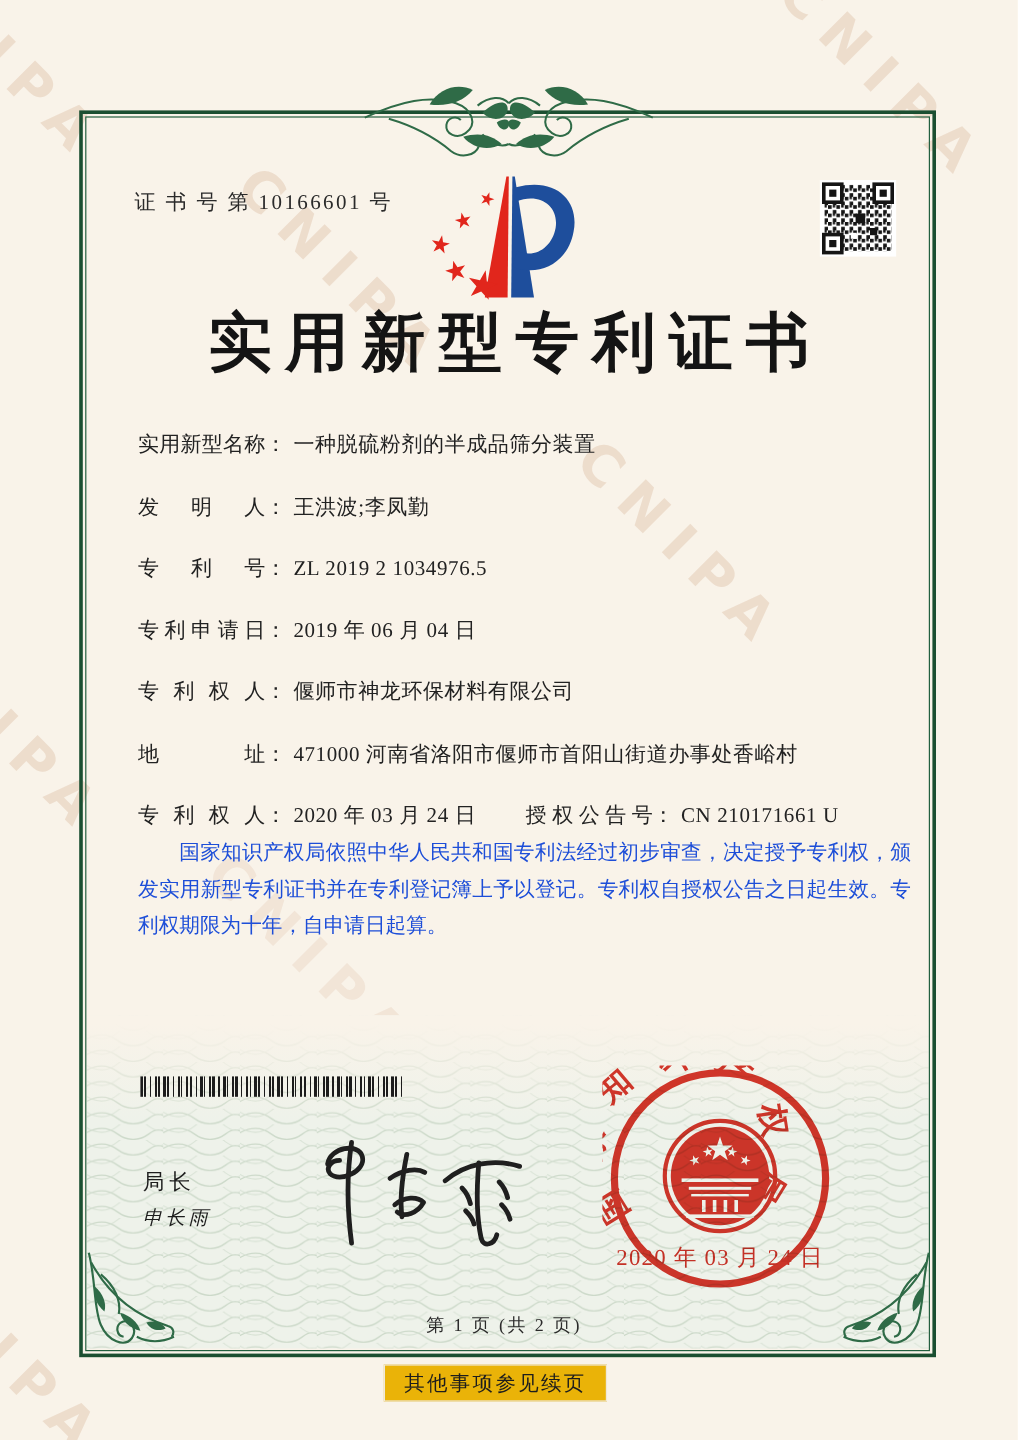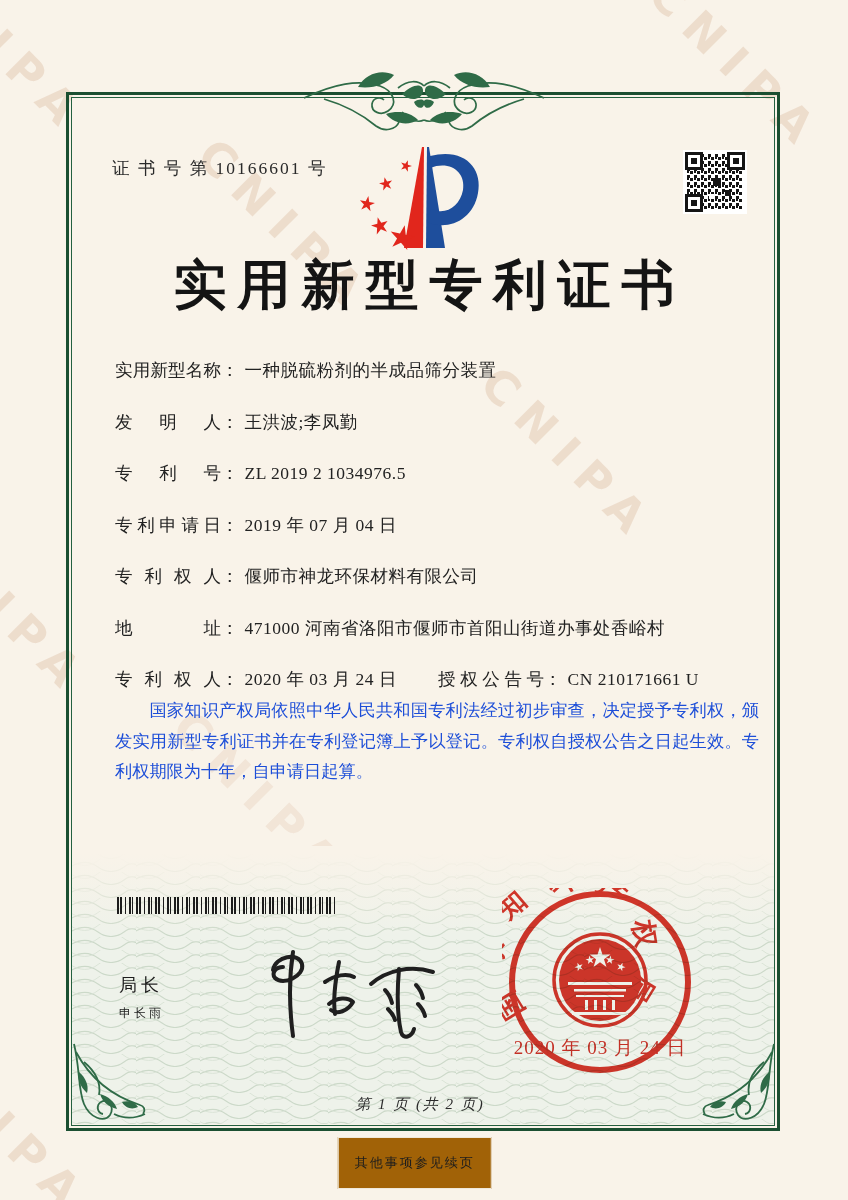--- a/index.html
+++ b/index.html
@@ -79,31 +79,31 @@
   .barcode{
     position:absolute;left:117px;top:897px;width:221px;height:17px;
     background-image:repeating-linear-gradient(90deg,
       #1c1c1c 0 2px,rgba(0,0,0,0) 2px 3px,
       #1c1c1c 3px 5px,rgba(0,0,0,0) 5px 8px,
       #1c1c1c 8px 9px,rgba(0,0,0,0) 9px 12px,
       #1c1c1c 12px 14px,rgba(0,0,0,0) 14px 15px,
       #1c1c1c 15px 16px,rgba(0,0,0,0) 16px 19px);
   }
   .sig-title{position:absolute;left:119px;top:973px;font-size:18px;letter-spacing:4px;color:#1d1d1d;}
-  .sig-name{position:absolute;left:119px;top:1005px;font-size:12px;letter-spacing:3px;color:#1d1d1d;}
+  .sig-name{position:absolute;left:119px;top:1005px;font-size:16px;letter-spacing:3px;color:#1d1d1d;font-style:italic;}
   .sig-script{position:absolute;left:255px;top:942px;width:195px;height:102px;}
 
   .seal{position:absolute;left:502px;top:888px;width:196px;height:200px;mix-blend-mode:multiply;opacity:0.93;}
 
   .page-info{position:absolute;left:66px;width:708px;top:1095px;text-align:center;
-    font-size:15px;letter-spacing:2px;color:#2b2b2b;font-style:italic;}
+    font-size:15px;letter-spacing:2px;color:#2b2b2b;}
   .cont-note{
     position:absolute;left:424px;top:1137px;transform:translateX(-56%);
-    background:#a16207;border:1px solid #efe8da;padding:16px 16px;
-    font-size:13px;letter-spacing:2px;color:#1d1d1d;white-space:nowrap;
+    background:#eab308;border:1px solid #efe8da;padding:3px 16px;
+    font-size:17px;letter-spacing:2px;color:#1d1d1d;white-space:nowrap;
   }
 </style>
 </head>
 <body>
 
 <div class="page">
 
   <span class="wm w2">CNIPA</span>
   <span class="wm w3">CNIPA</span>
   <span class="wm w1">CNIPA</span>
@@ -235,21 +235,21 @@
     <div class="frow">
       <span class="flabel">实用新型名称</span><span class="fcolon">：</span><span class="fvalue">一种脱硫粉剂的半成品筛分装置</span>
     </div>
     <div class="frow">
       <span class="flabel">发明人</span><span class="fcolon">：</span><span class="fvalue">王洪波;李凤勤</span>
     </div>
     <div class="frow">
       <span class="flabel">专利号</span><span class="fcolon">：</span><span class="fvalue">ZL 2019 2 1034976.5</span>
     </div>
     <div class="frow">
-      <span class="flabel">专利申请日</span><span class="fcolon">：</span><span class="fvalue">2019 年 07 月 04 日</span>
+      <span class="flabel">专利申请日</span><span class="fcolon">：</span><span class="fvalue">2019 年 06 月 04 日</span>
     </div>
     <div class="frow">
       <span class="flabel">专利权人</span><span class="fcolon">：</span><span class="fvalue">偃师市神龙环保材料有限公司</span>
     </div>
     <div class="frow">
       <span class="flabel">地址</span><span class="fcolon">：</span><span class="fvalue">471000 河南省洛阳市偃师市首阳山街道办事处香峪村</span>
     </div>
     <div class="frow">
       <span class="flabel">专利权人</span><span class="fcolon">：</span><span class="fvalue">2020 年 03 月 24 日</span>
       <span class="pair2">

